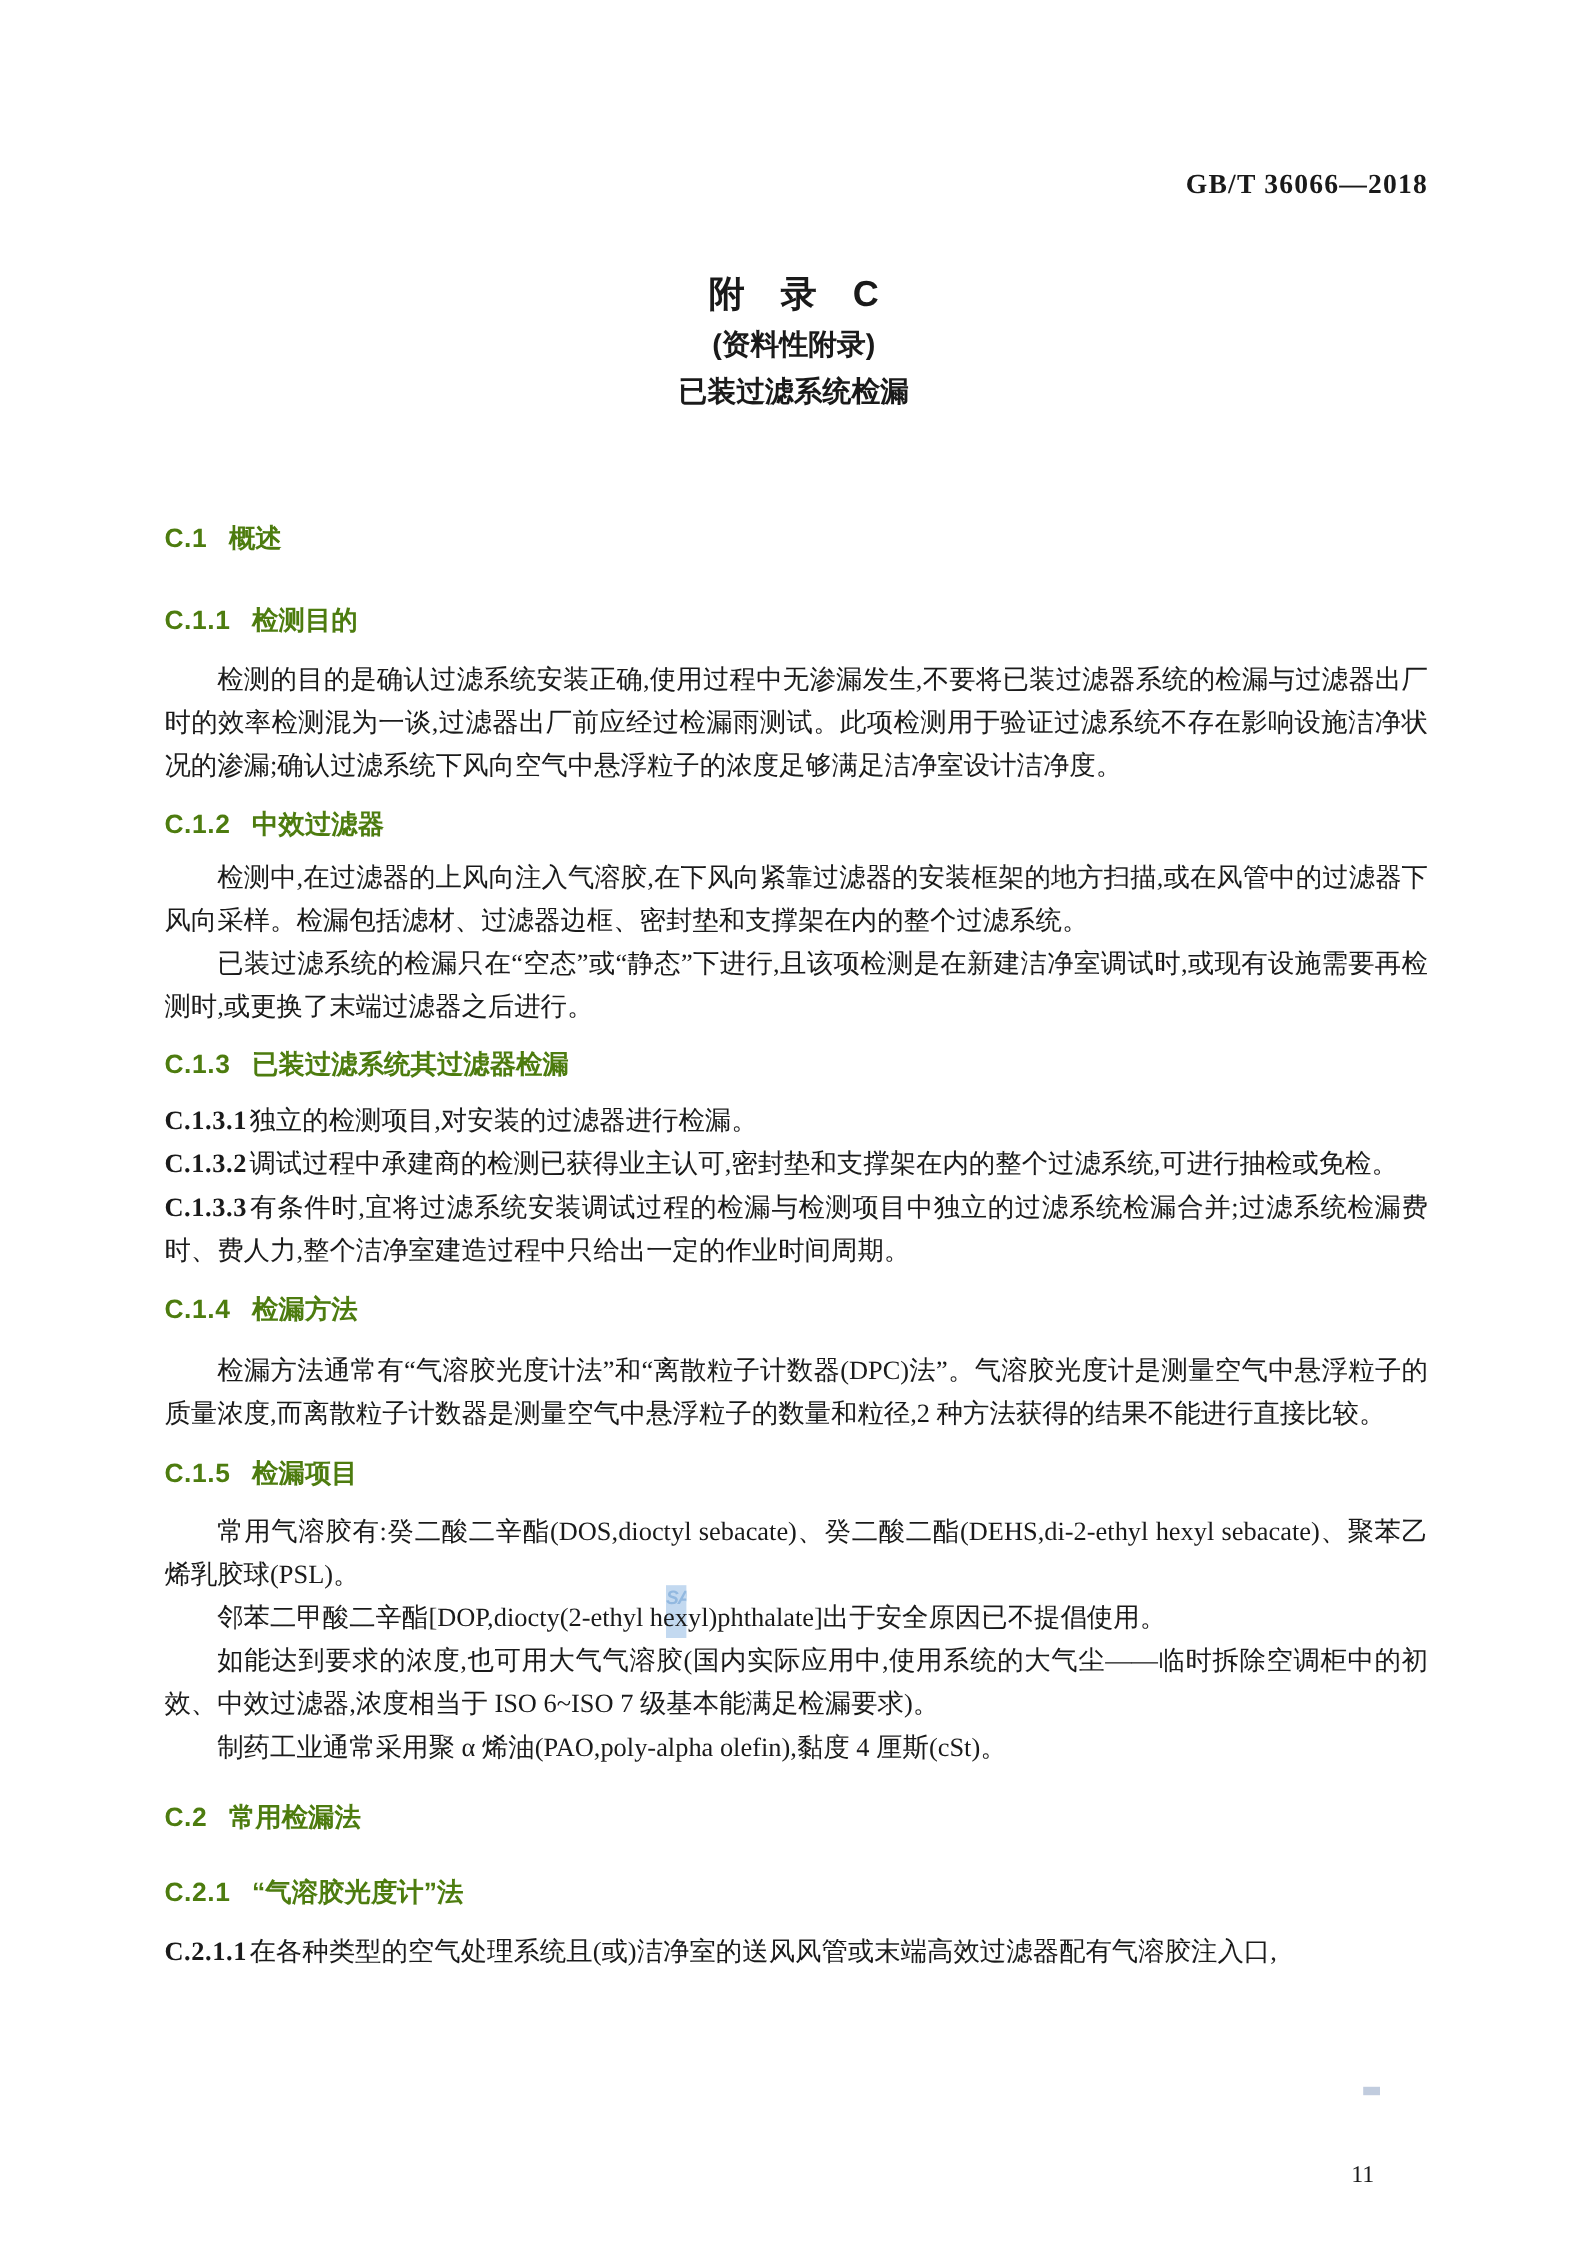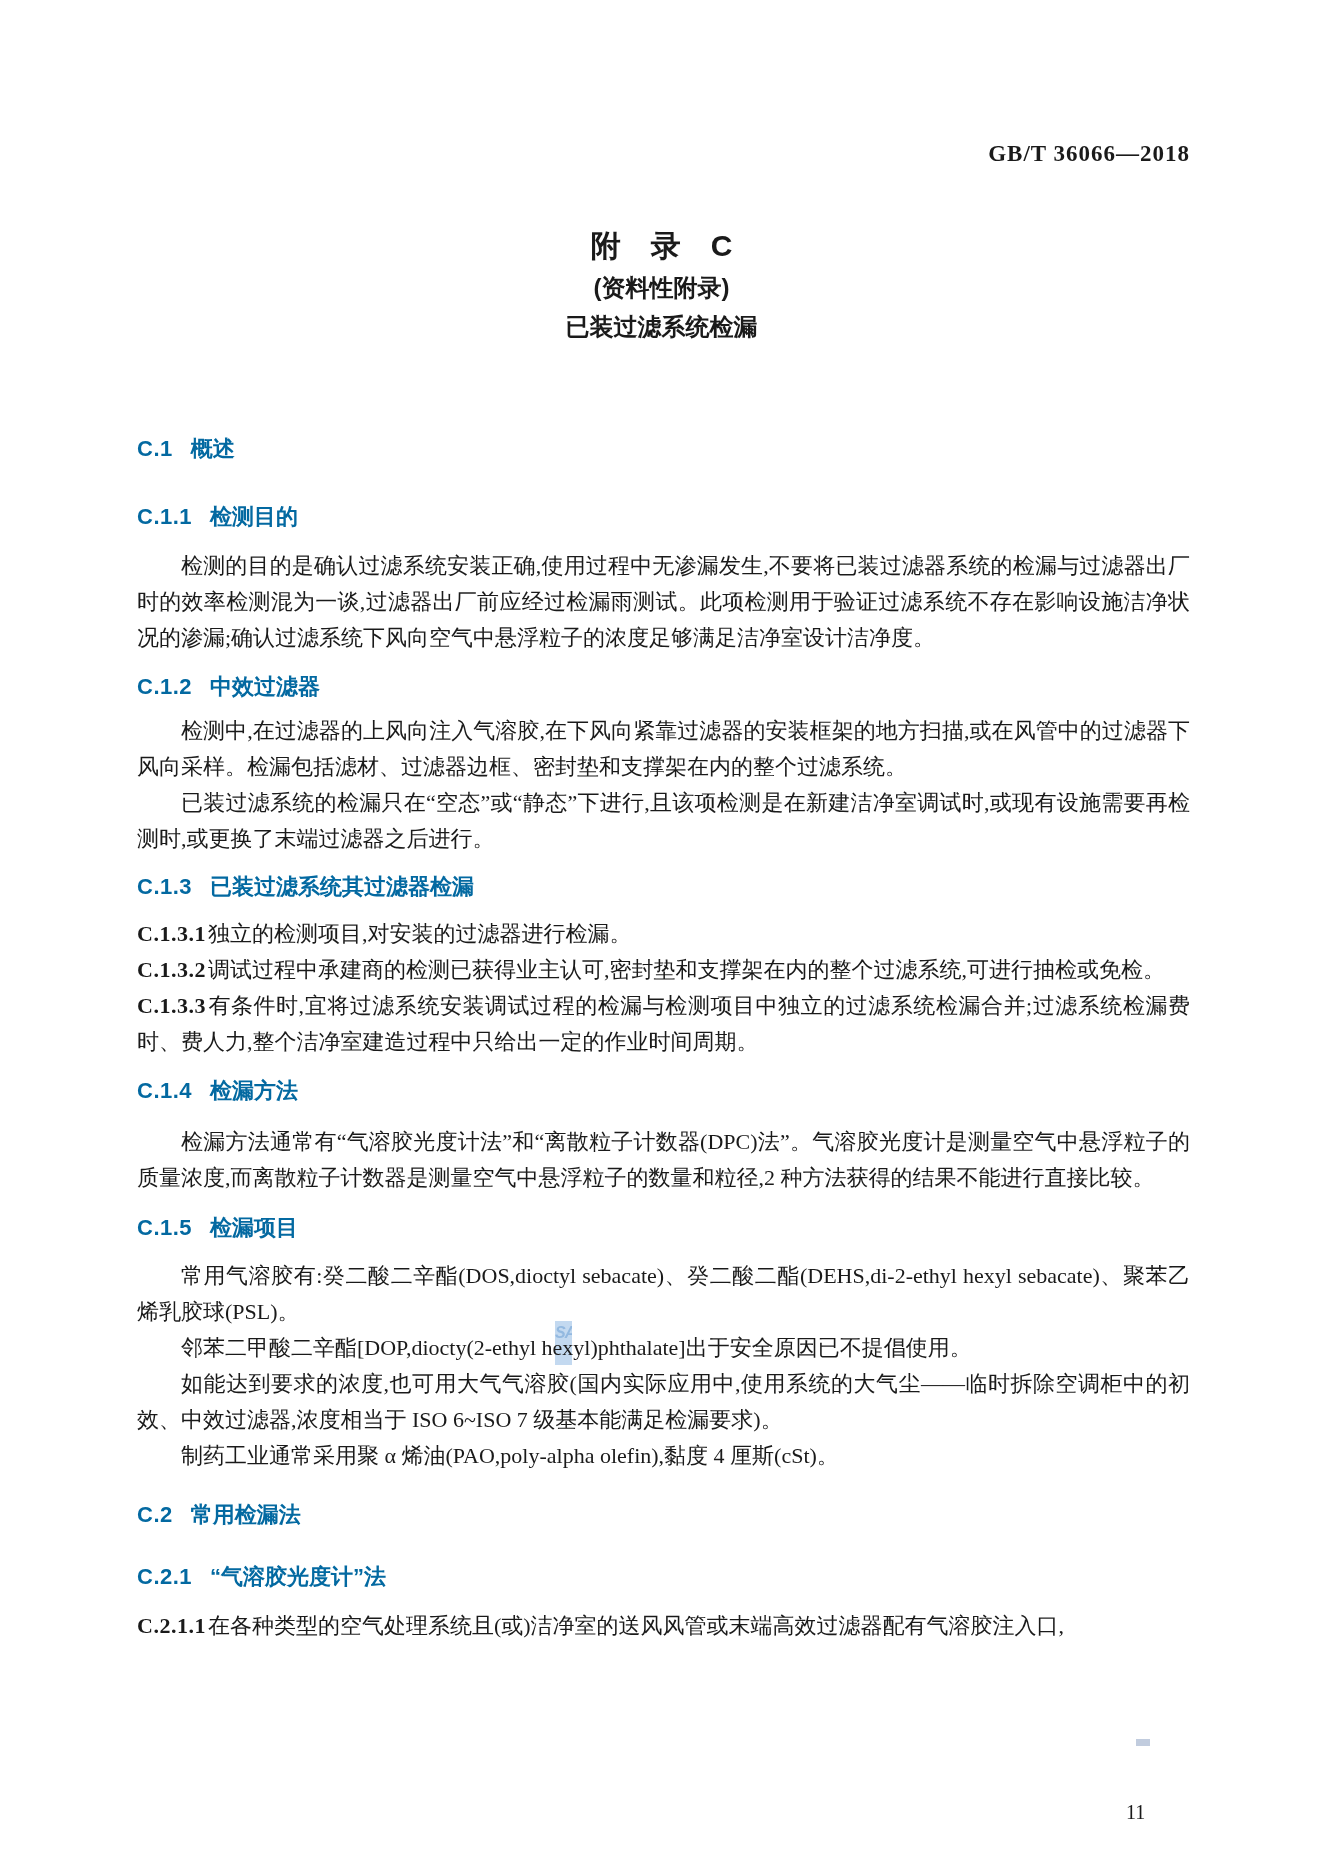--- a/index.html
+++ b/index.html
@@ -14,21 +14,21 @@
     text-align:right; font-weight:bold; font-size:23px; letter-spacing:1px;
     font-family:"Liberation Serif","DejaVu Serif",serif;
   }
   .title-block { position:absolute; top:231px; left:0; width:100%; text-align:center; }
   .title-line1 { font-family:"Liberation Sans","DejaVu Sans",sans-serif; font-weight:bold; font-size:30px; line-height:30px; }
   .title-line2 { font-family:"Liberation Sans","DejaVu Sans",sans-serif; font-weight:bold; font-size:24px; line-height:27px; margin-top:13px; }
   .title-line3 { font-family:Liberation Serif, serif; font-weight:bold; font-size:24px; line-height:27px; margin-top:13px; }
   .content { position:absolute; top:437px; left:137px; width:1053px; z-index:2; }
   .hd {
     font-family:"Liberation Sans","DejaVu Sans",sans-serif;
-    font-weight:bold; font-size:22px; line-height:24px; color:#0369a1;
+    font-weight:bold; font-size:22px; line-height:24px; color:#4d7c0f;
   }
   .hd .hnum { margin-right:18px; letter-spacing:0.5px; }
   p.body { font-size:22px; line-height:36px; text-align:justify; margin:0; }
   p.ind { text-indent:2em; }
   p.numbered .pnum {
     font-family:Liberation Serif, serif;
     font-weight:bold; margin-right:2px; letter-spacing:0.5px;
   }
   .page-number { position:absolute; top:1801px; left:1126px; font-size:20px; z-index:2; }
   .watermark {

